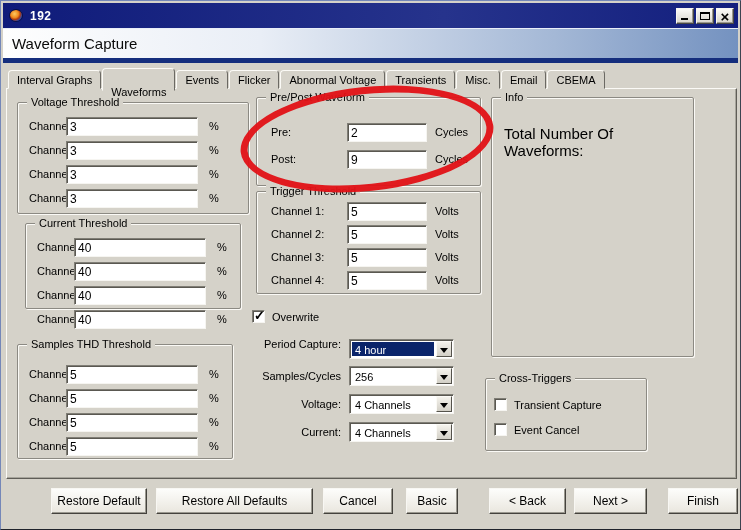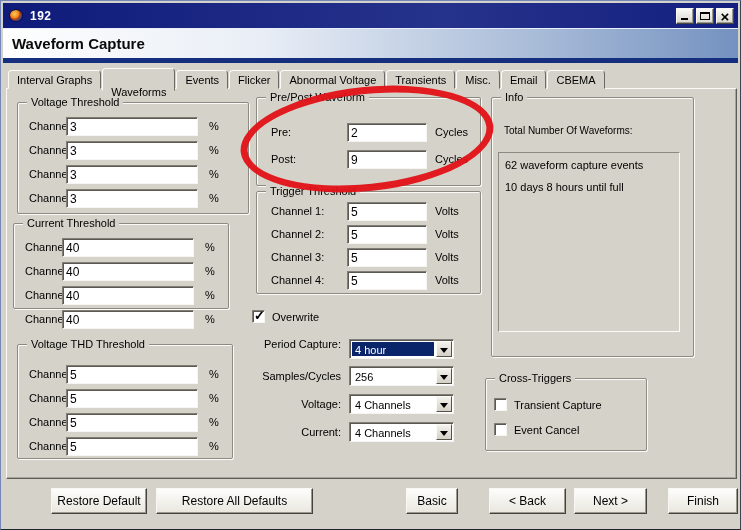--- a/index.html
+++ b/index.html
@@ -30,21 +30,20 @@
   }
   .winbtn.min::after { content:""; position:absolute; left:4px; bottom:3px; width:7px; height:2px; background:#000; }
   .winbtn.max::after { content:""; position:absolute; left:3px; top:3px; right:3px; bottom:3px; border:1px solid #000; border-top-width:2px; }
   .winbtn.close::after { content:"×"; position:absolute; left:0; right:0; top:-1px; text-align:center; font-size:15px; font-weight:bold; color:#000; }
   
   .header {
     position:absolute; left:2px; top:27px; right:2px; height:30px;
     background:linear-gradient(90deg,#fefefe 0%,#e9eef6 35%,#a4b8d6 75%,#7492c0 100%);
     display:flex; align-items:center; padding-left:9px;
     border-top:1px solid #e9eef8;
-    font-weight:bold;
   }
   .header-title { font-size:15px; color:#0a0a0a; }
   .header-strip { position:absolute; left:2px; top:57px; right:2px; height:5px; background:#152e7d; }
   
   .tabs { position:absolute; left:7px; top:66px; height:22px; display:flex; align-items:flex-end; z-index:5; }
   .tab {
     height:19px; padding:3px 8px 0; background:#d5d2c9; font-size:11px; white-space:nowrap;
     border:1px solid; border-color:#fbfaf6 #6b6963 #d5d2c9 #fbfaf6;
     border-radius:4px 4px 0 0; margin-right:1px; color:#000;
   }
@@ -96,21 +95,21 @@
   .combo .cbtn {
     position:absolute; right:1px; top:1px; bottom:1px; width:16px;
     background:linear-gradient(#f4f2ec,#d3d0c7);
     border:1px solid; border-color:#fbfaf6 #55534c #55534c #fbfaf6;
   }
   .combo .cbtn::after {
     content:""; position:absolute; left:3px; top:6px;
     border:4px solid transparent; border-top:5px solid #000;
   }
   
-  .info-heading { position:absolute; font-size:10px; color:#000; }
+  .info-heading { position:absolute; font-size:15px; color:#000; }
   .info-list {
     position:absolute; background:#d5d2c9;
     border:1px solid; border-color:#8c8a83 #fbfaf6 #fbfaf6 #8c8a83;
     padding:6px 6px 0; font-size:11px; color:#000;
   }
   .info-line { line-height:13px; }
   .info-line + .info-line { margin-top:9px; }
   
   .btn3d {
     position:absolute; top:487px; height:26px;
@@ -177,21 +176,21 @@
       <input class="tb" value="3" style="">
       <span class="unit">%</span>
     </div>
     <div class="row" style="top:86px">
       <span class="rlabel">Channel 4:</span>
       <input class="tb" value="3" style="">
       <span class="unit">%</span>
     </div>
   </div>
 
-  <div class="group" style="left:12px;top:222px;width:216px;height:86px">
+  <div class="group" style="left:24px;top:222px;width:216px;height:86px">
     <span class="legend">Current Threshold</span>
     <div class="row" style="top:14px">
       <span class="rlabel">Channel 1:</span>
       <input class="tb" value="40" style="">
       <span class="unit">%</span>
     </div>
     <div class="row" style="top:38px">
       <span class="rlabel">Channel 2:</span>
       <input class="tb" value="40" style="">
       <span class="unit">%</span>
@@ -202,21 +201,21 @@
       <span class="unit">%</span>
     </div>
     <div class="row" style="top:86px">
       <span class="rlabel">Channel 4:</span>
       <input class="tb" value="40" style="">
       <span class="unit">%</span>
     </div>
   </div>
 
   <div class="group" style="left:16px;top:343px;width:216px;height:115px">
-    <span class="legend">Voltage THD Threshold</span>
+    <span class="legend">Samples THD Threshold</span>
     <div class="row" style="top:20px">
       <span class="rlabel">Channel 1:</span>
       <input class="tb" value="5" style="">
       <span class="unit">%</span>
     </div>
     <div class="row" style="top:44px">
       <span class="rlabel">Channel 2:</span>
       <input class="tb" value="5" style="">
       <span class="unit">%</span>
     </div>
@@ -293,36 +292,33 @@
 
   <div class="combo-label" style="left:248px;top:425px">Current:</div>
   <div class="combo" style="left:348px;top:421px">
     <div class="ctext">4 Channels</div>
     <div class="cbtn"></div>
   </div>
 
   <div class="group" style="left:490px;top:96px;width:203px;height:260px">
     <span class="legend">Info</span>
     <div class="info-heading" style="left:12px;top:27px">Total Number Of Waveforms:</div>
-    <div class="info-list" style="left:6px;top:54px;width:182px;height:180px">
-      <div class="info-line">62 waveform capture events</div>
-      <div class="info-line">10 days 8 hours until full</div>
-    </div>
   </div>
 
   <div class="group" style="left:484px;top:377px;width:162px;height:73px">
     <span class="legend">Cross-Triggers</span>
     <div class="cb" style="left:8px;top:19px"></div>
     <span class="cb-label" style="left:28px;top:20px">Transient Capture</span>
     <div class="cb" style="left:8px;top:44px"></div>
     <span class="cb-label" style="left:28px;top:45px">Event Cancel</span>
   </div>
 
   <div class="btn3d" style="left:155px;width:157px">Restore All Defaults</div>
   <div class="btn3d" style="left:50px;width:96px">Restore Default</div>
+  <div class="btn3d" style="left:322px;width:70px">Cancel</div>
   <div class="btn3d" style="left:405px;width:52px">Basic</div>
   <div class="btn3d" style="left:488px;width:77px">&lt; Back</div>
   <div class="btn3d" style="left:573px;width:73px">Next &gt;</div>
   <div class="btn3d" style="left:667px;width:70px">Finish</div>
 
   <div class="annotation"></div>
 
 </div>
 
 </body></html>

